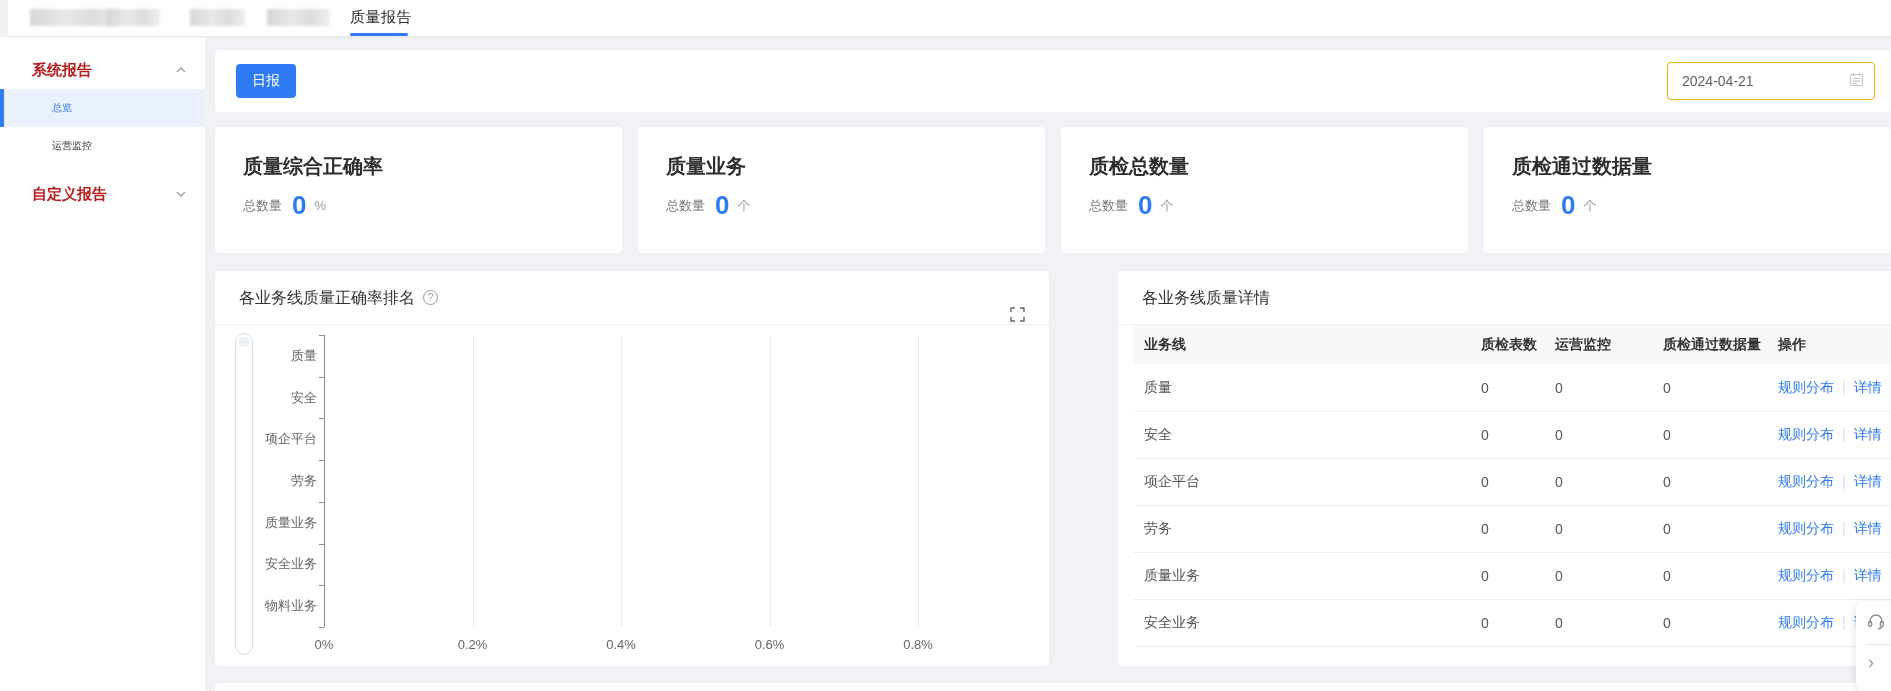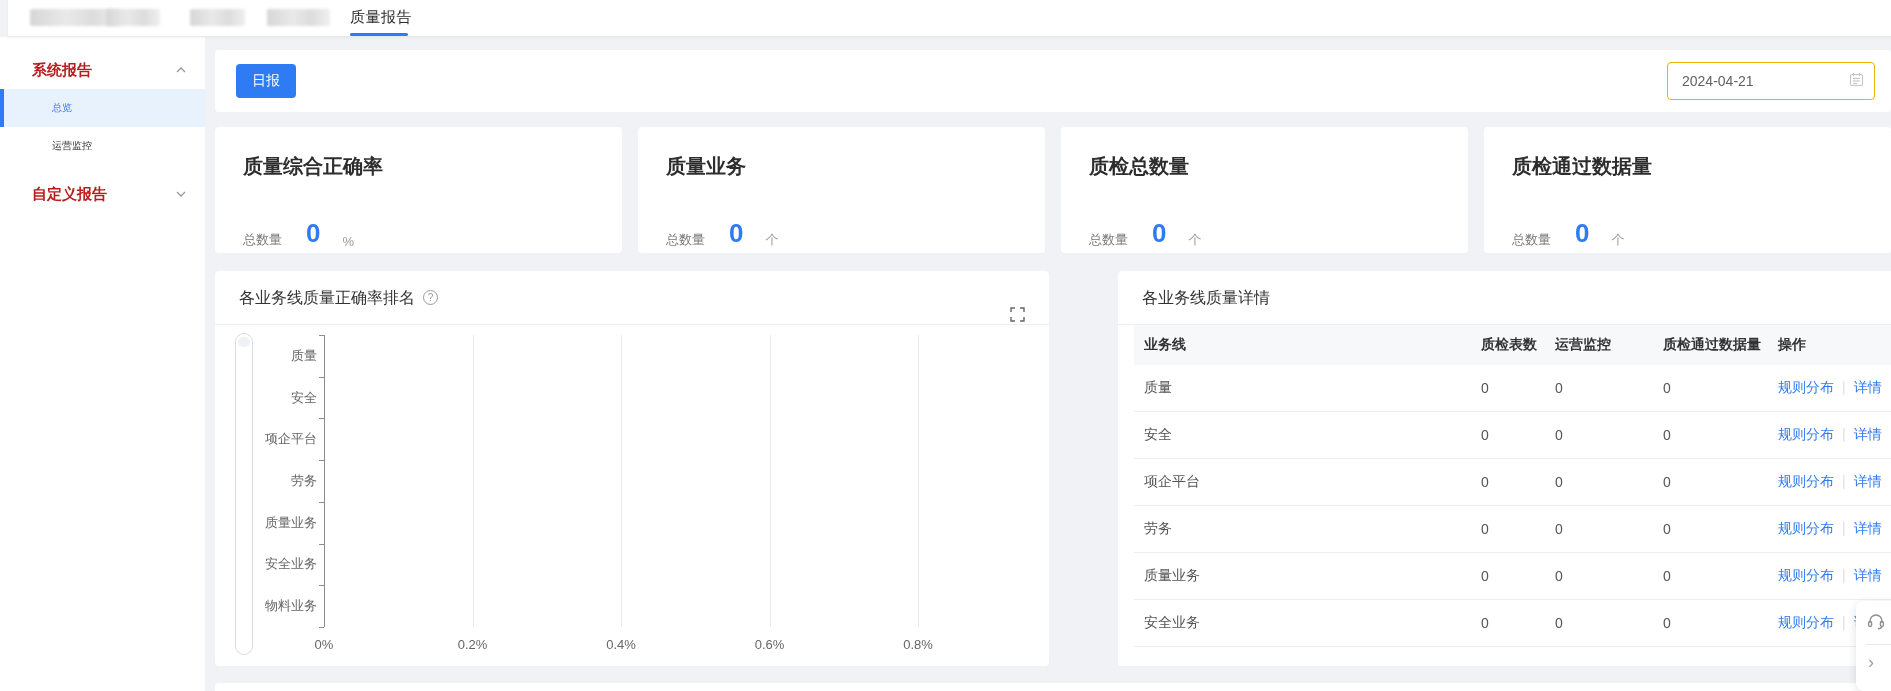--- a/index.html
+++ b/index.html
@@ -49,21 +49,21 @@
     border-radius:4px; display:flex; align-items:center; padding:0 10px 0 14px;
     background:#fff; cursor:pointer; }
   .date-input input { border:none; outline:none; flex:1; font-size:14px;
     color:#606266; font-family:inherit; background:transparent; width:120px; }
   .cal-icon { color:#c0c4cc; }
   
   .card { top:127px; height:126px; width:407px; padding:26px 28px; }
   .card.c0 { left:215px; } .card.c1 { left:638px; }
   .card.c2 { left:1061px; } .card.c3 { left:1484px; }
   .card-title { font-size:20px; font-weight:700; color:#2d2d2d; }
-  .card-value-row { margin-top:38px; display:flex; align-items:flex-end;gap:14px; }
+  .card-value-row { margin-top:10px; display:flex; align-items:center; }
   .cv-label { font-size:13px; color:#777; }
   .cv-num { font-size:26px; font-weight:700; color:#2f7bf3; margin:0 8px 0 10px; }
   .cv-unit { font-size:13px; color:#999; }
   
   .chart-panel { left:215px; top:271px; width:834px; height:395px; }
   .table-panel { left:1118px; top:271px; width:977px; height:395px; overflow:hidden; }
   .panel-head { height:54px; line-height:54px; padding:0 24px;
     border-bottom:1px solid #efefef; font-size:16px; color:#333;
     display:flex; align-items:center; }
   .help-circle { width:15px; height:15px; border:1px solid #9a9a9a; color:#9a9a9a;

